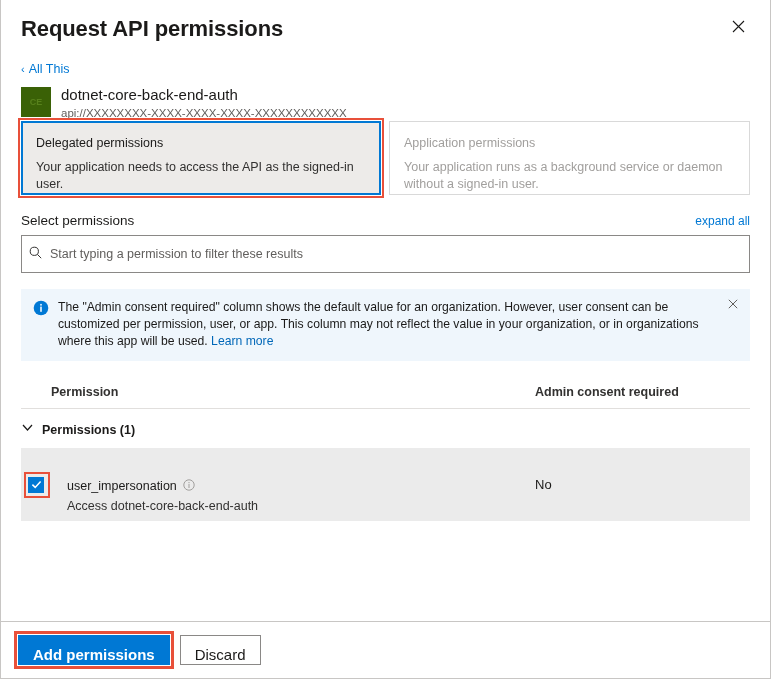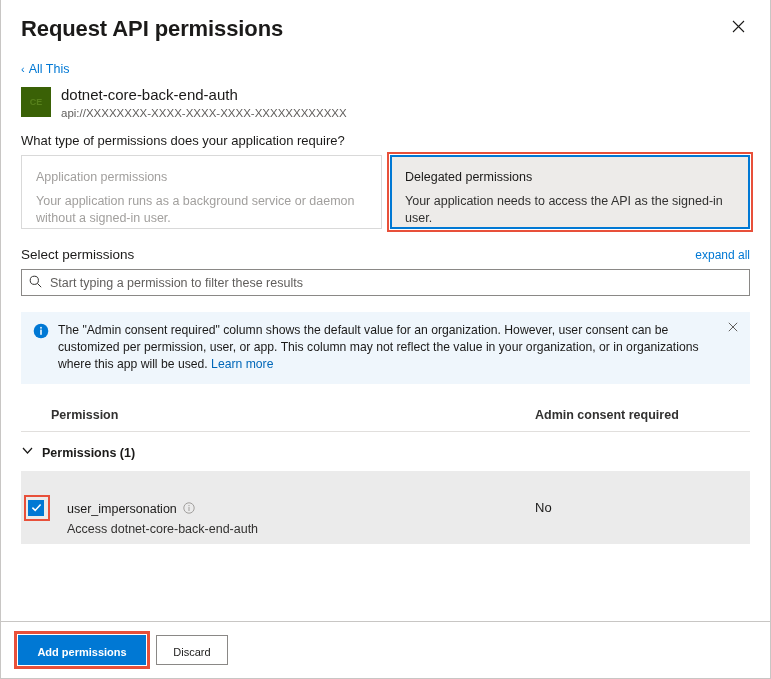--- a/index.html
+++ b/index.html
@@ -169,21 +169,21 @@
   .sp-title { font-size: 13.5px; color: #1b1a19; }
   .expand-all {
     color: #0078d4;
     font-size: 12px;
     cursor: pointer;
     text-decoration: none;
   }
 
   .search-box {
     margin-top: 7px;
-    height: 27px;
+    height: 38px;
     border: 1px solid #8a8886;
     display: flex;
     align-items: center;
     padding: 0 7px;
     background: #fff;
   }
   .search-box svg { flex: 0 0 auto; margin-right: 6px; }
   .search-input {
     border: none;
     outline: none;
@@ -326,21 +326,21 @@
     border-top: 1px solid #c8c6c4;
     display: flex;
     align-items: center;
     padding-left: 17px;
     gap: 10px;
     background: #fff;
   }
   .btn-wrap { position: relative; display: inline-block; }
   .btn {
     font-family: "Liberation Sans", sans-serif;
-    font-size: 11px;
+    font-size: 15px;
     height: 30px;
     padding: 10px 14px;
     cursor: pointer;
     border: 1px solid transparent;
   }
   .btn-primary {
     background: #0078d4;
     color: #ffffff;
     font-weight: bold;
     border-color: #0078d4;
@@ -386,38 +386,37 @@
     
     <div class="api-row">
       <div class="api-icon">CE</div>
       <div class="api-texts">
         <div class="api-name">dotnet-core-back-end-auth</div>
         <div class="api-uri">api://XXXXXXXX-XXXX-XXXX-XXXX-XXXXXXXXXXXX</div>
       </div>
     </div>
 
     
-    <div class="question">What type of permissions does your application require?</div>
 
     
     <div class="cards">
-
-      <div class="card-wrap right">
-        <div class="card disabled">
-          <div class="card-title">Application permissions</div>
-          <div class="card-desc">Your application runs as a background service or daemon without a signed-in user.</div>
-        </div>
-      </div>
 
       <div class="card-wrap left">
         <div class="card selected">
           <div class="card-title">Delegated permissions</div>
           <div class="card-desc">Your application needs to access the API as the signed-in user.</div>
         </div>
         <div class="annot card-annot"></div>
+      </div>
+
+      <div class="card-wrap right">
+        <div class="card disabled">
+          <div class="card-title">Application permissions</div>
+          <div class="card-desc">Your application runs as a background service or daemon without a signed-in user.</div>
+        </div>
       </div>
 
     </div>
 
     
     <div class="sp-row">
       <div class="sp-title">Select permissions</div>
       <a class="expand-all">expand all</a>
     </div>
 

